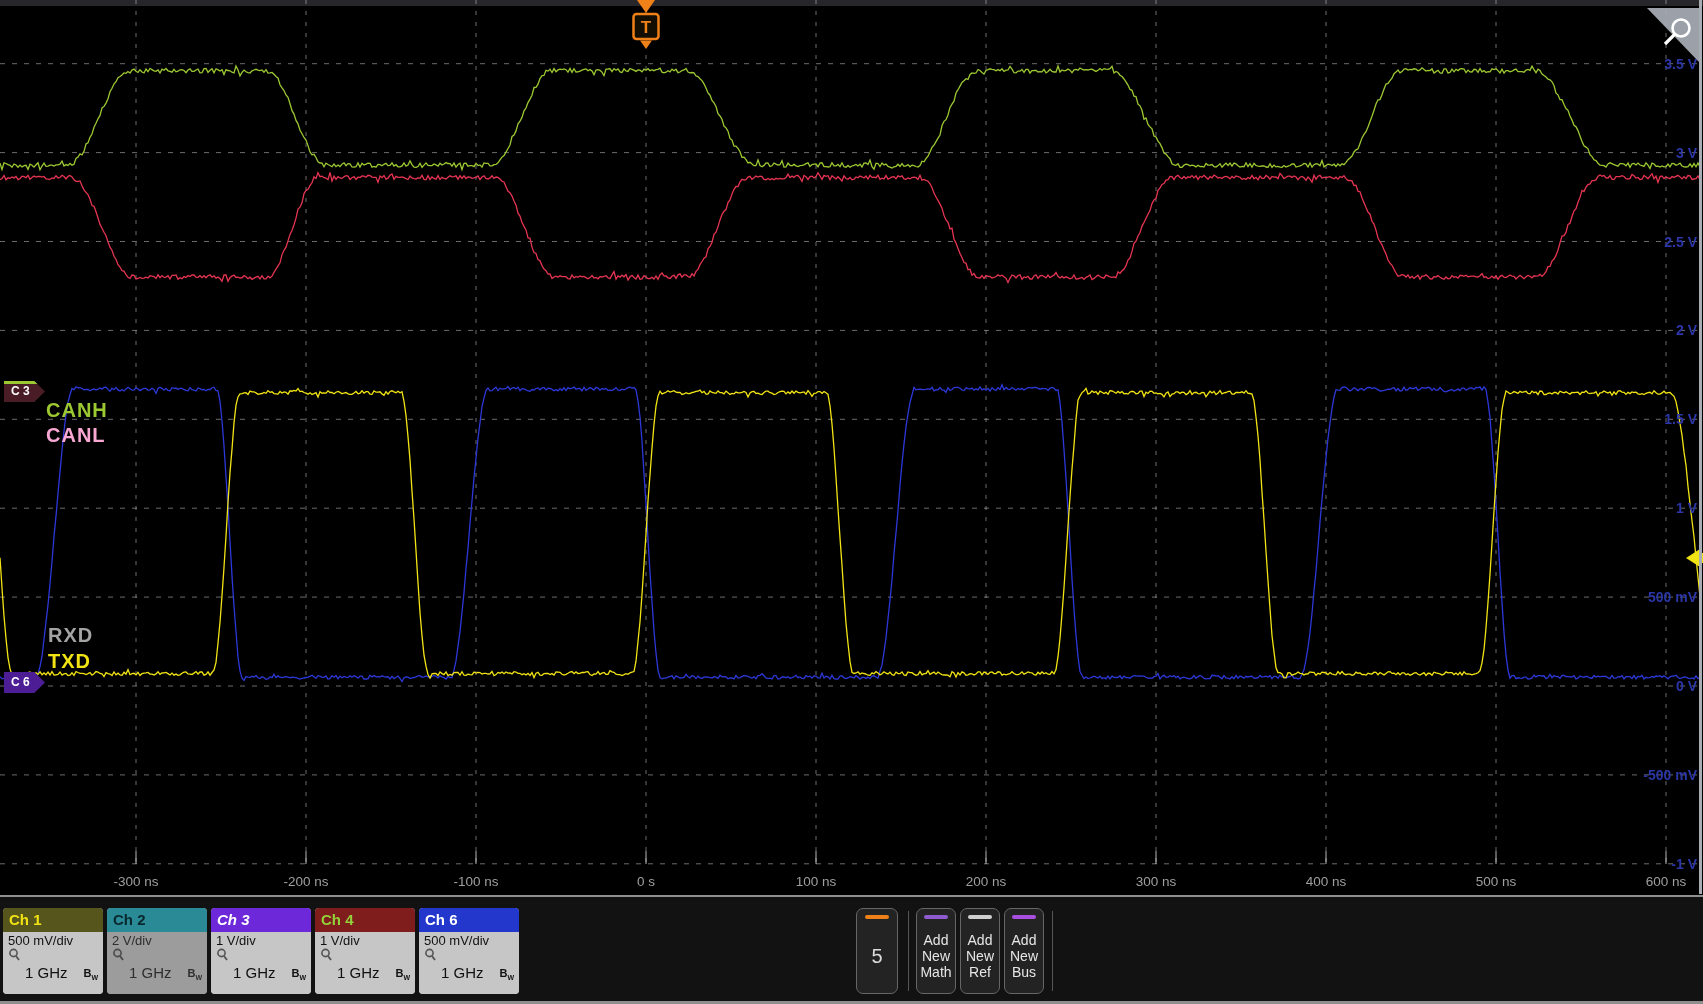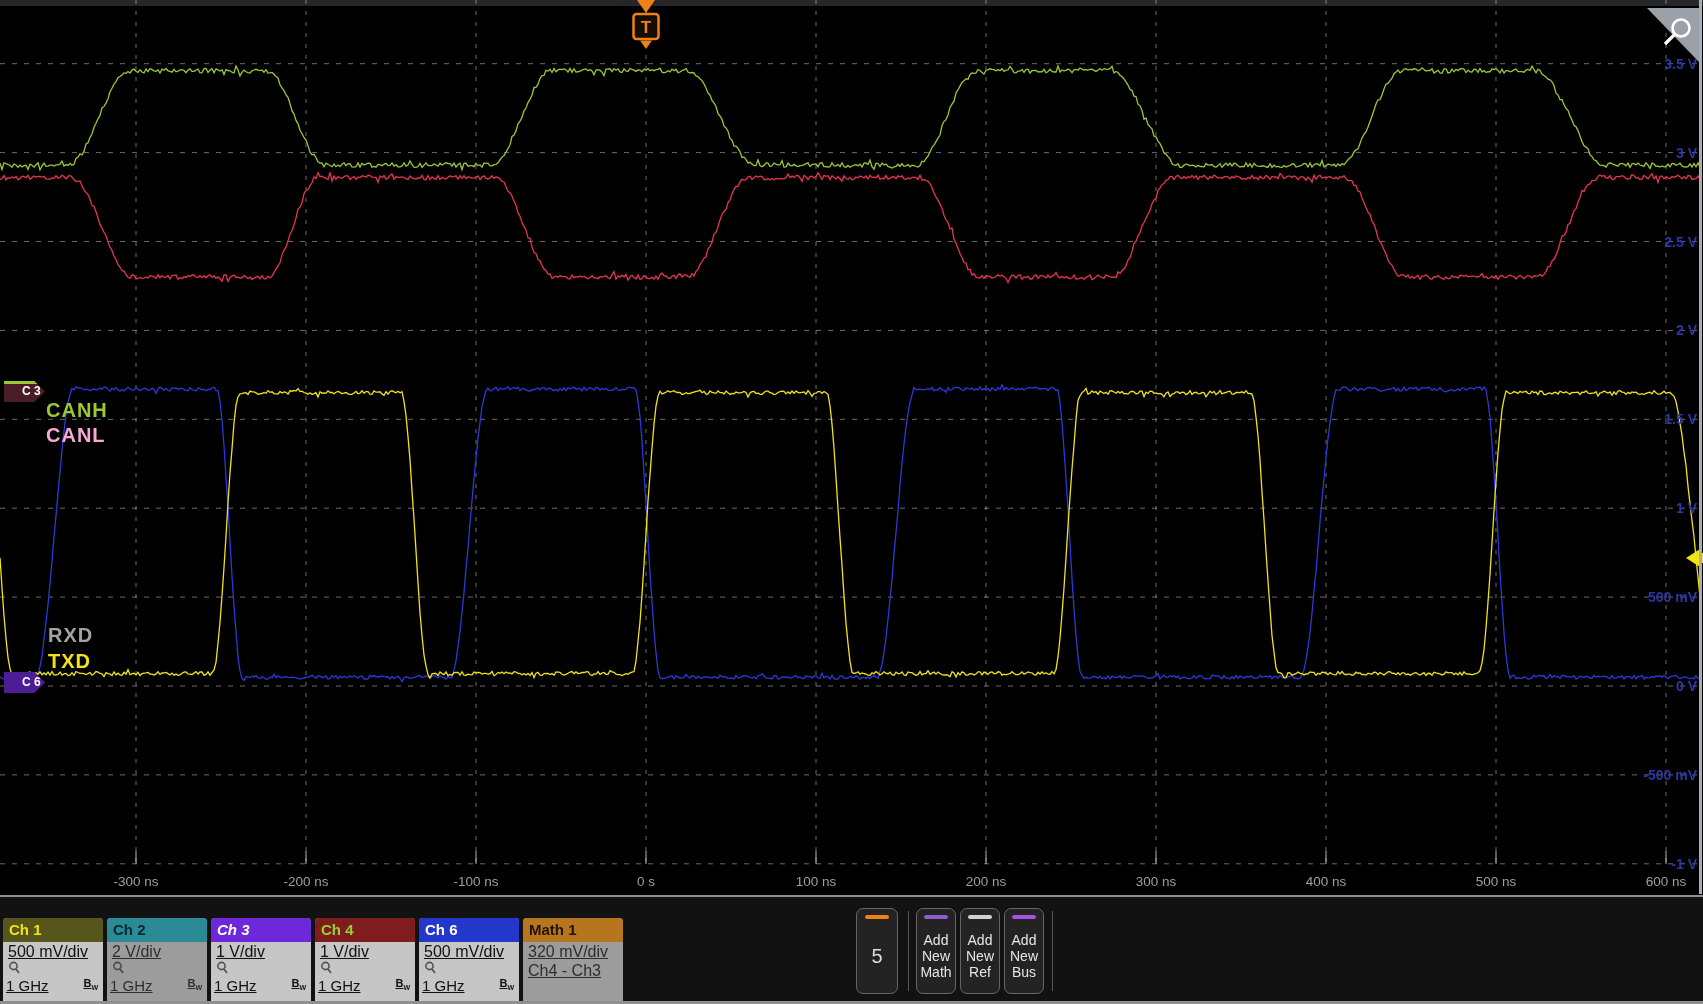--- a/index.html
+++ b/index.html
@@ -2,38 +2,38 @@
 <html><head>
 <meta charset="utf-8">
 <style>
   html,body{margin:0;padding:0;background:#000;}
   .screen{position:relative;width:1703px;height:1004px;background:#000;overflow:hidden;
           font-family:"Liberation Sans",sans-serif;}
   .topstrip{position:absolute;left:0;top:0;width:1703px;height:6px;background:#27272b;}
   #plot{position:absolute;left:0;top:0;}
   .right-edge{position:absolute;left:1699px;top:0;width:3px;height:894px;background:#a8adb3;}
   
-  .handle{position:absolute;width:41px;height:21px;line-height:21px;padding-left:18px;box-sizing:border-box;
+  .handle{position:absolute;width:41px;height:21px;line-height:21px;padding-left:7px;box-sizing:border-box;
           font-size:12px;font-weight:bold;color:#fff;
           clip-path:polygon(0 0,74% 0,100% 50%,74% 100%,0 100%);}
   .handle .accent{position:absolute;left:0;top:0;width:100%;height:3px;}
   .tracelabel{position:absolute;font-size:20px;font-weight:bold;letter-spacing:1px;line-height:24px;}
   
   .bottombar{position:absolute;left:0;top:895px;width:1703px;height:109px;background:#121212;
              border-top:2px solid #8f8f8f;box-sizing:border-box;}
   .bottombar .bottomedge{position:absolute;left:0;bottom:0;width:100%;height:3px;background:#8f8f8f;}
-  .chbadge{position:absolute;top:21px;width:100px;height:86px;background:#c6c6c6;border-radius:4px;
+  .chbadge{position:absolute;top:11px;width:100px;height:86px;background:#c6c6c6;border-radius:4px;
            overflow:hidden;}
   .chbadge .hd{height:24px;line-height:24px;padding-left:6px;font-size:15px;font-weight:bold;}
-  .chbadge .bd{padding:1px 4px 0 5px;font-size:16px;color:#111;text-decoration:underline;}
+  .chbadge .bd{padding:1px 4px 0 5px;font-size:13px;color:#111;}
   .chbadge.dim .bd-wrap{background:#9c9c9c;}
   .chbadge .bd-wrap{height:62px;background:#c6c6c6;}
   .chbadge.dim .bd{color:#2e2e2e;}
   .proberow{height:16px;padding-left:5px;}
-  .ghzrow{display:flex;justify-content:space-between;align-items:flex-start;padding:0 5px 0 3px;font-size:15px;color:#111;text-decoration:underline;}
+  .ghzrow{display:flex;justify-content:space-between;align-items:flex-end;padding:0 5px 0 22px;font-size:15px;color:#111;}
   .chbadge.dim .ghzrow{color:#2e2e2e;}
   .bwmark{font-size:11px;font-weight:bold;}
   .bwmark .sub{font-size:7px;vertical-align:sub;}
   .sqbtn{position:absolute;top:11px;height:86px;background:#232323;border:1px solid #666;border-radius:7px;
          box-sizing:border-box;color:#e6e6e6;display:flex;flex-direction:column;align-items:center;}
   .sqbtn .bar{width:24px;height:4px;border-radius:2px;margin-top:6px;}
   .sqbtn .lines{flex:1;display:flex;flex-direction:column;justify-content:center;align-items:center;
                 font-size:14px;line-height:16px;}
   .btn5 .num{flex:1;display:flex;align-items:center;font-size:20px;color:#dcdcdc;}
   .vsep{position:absolute;top:14px;height:80px;width:1px;background:#555;}
@@ -217,27 +217,20 @@
               <path d="M8,8 L11,12" stroke="#555" stroke-width="1.8" fill="none"></path>
             </svg>
         </div>
         <div class="ghzrow">
           <span>1 GHz</span>
           <span class="bwmark">B<span class="sub">W</span></span>
         </div>
       </div>
     </div>
 
-    <div class="chbadge dim" style="left:523px;">
-      <div class="hd" style="background: rgb(181, 118, 31); color: rgb(34, 18, 0);">Math 1</div>
-      <div class="bd-wrap">
-        <div class="bd">320 mV/div</div>
-        <div class="bd">Ch4 - Ch3</div>
-      </div>
-    </div>
 
     <div class="sqbtn btn5" style="left:856px;width:42px;">
       <span class="bar" id="bar-ch5" style="background: rgb(240, 128, 24);"></span>
       <span class="num">5</span>
     </div>
 
     <div class="vsep" style="left:908px;"></div>
 
     <div class="sqbtn" style="left:916px;width:40px;">
       <span class="bar" id="bar-math" style="background: rgb(143, 91, 208);"></span>

